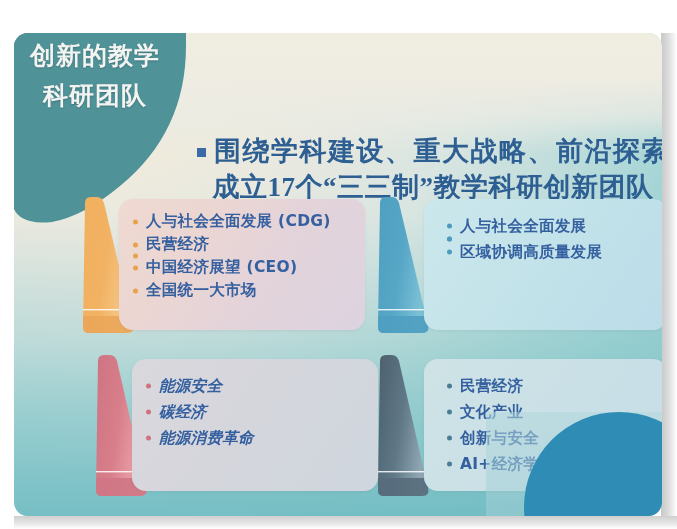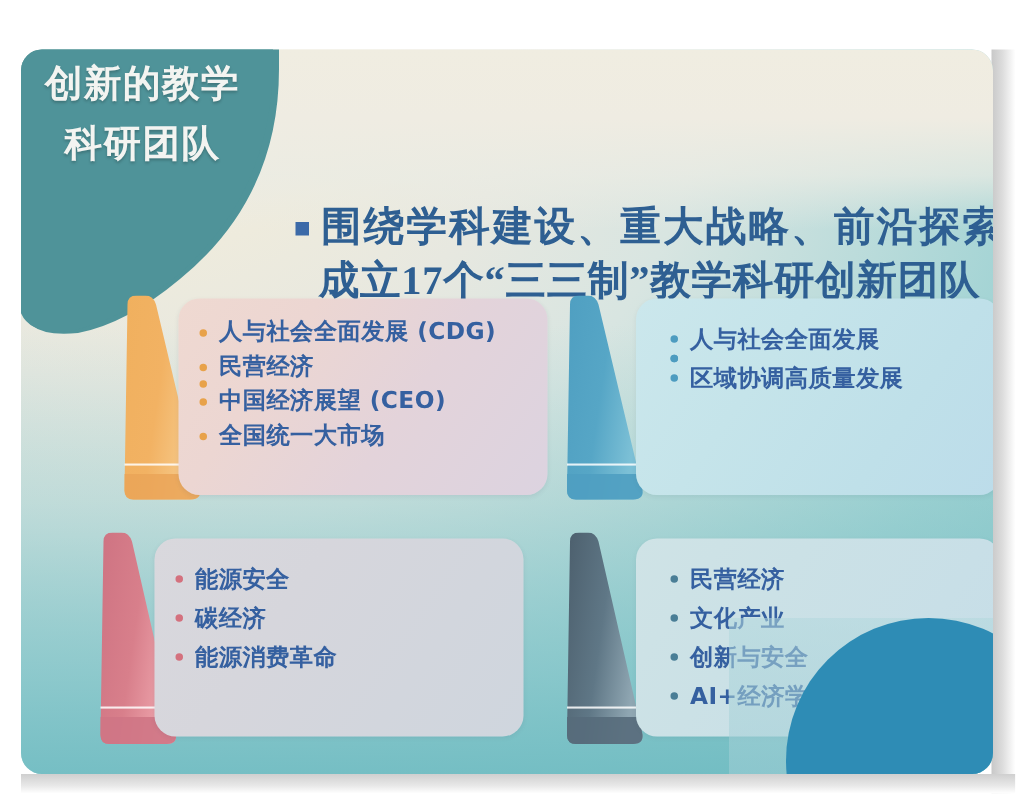--- a/index.html
+++ b/index.html
@@ -162,21 +162,21 @@
   #quad-tr .card {
     left: 52px; top: 2px; width: 243px; height: 131px;
     background: linear-gradient(125deg, #cbe7ec 0%, #c5e4ea 35%, #bfe0e9 70%, #bcdcea 100%);
     box-shadow: 0 1px 3px rgba(80,110,120,0.10);
   }
   #quad-tr ul { padding: 14px 0 0 36px; }
   #quad-tr li { line-height: 26px; }
   #quad-tr li .dot { background: #4d9cc0; }
 
   
-  #quad-bl { left: 47px; top: 322px; width: 290px; height: 148px; }
+  #quad-bl { left: 76px; top: 322px; width: 290px; height: 148px; font-style: italic; }
   #quad-bl .card {
     left: 42px; top: 4px; width: 246px; height: 132px;
     background: linear-gradient(125deg, #d9d8dd 0%, #d6d6dc 35%, #d2d6dd 70%, #cfd6de 100%);
     box-shadow: 0 1px 3px rgba(90,90,110,0.10);
   }
   #quad-bl ul { padding: 14px 0 0 27px; }
   #quad-bl li { line-height: 26px; }
   #quad-bl li .dot { background: #d4717e; }
 
   

